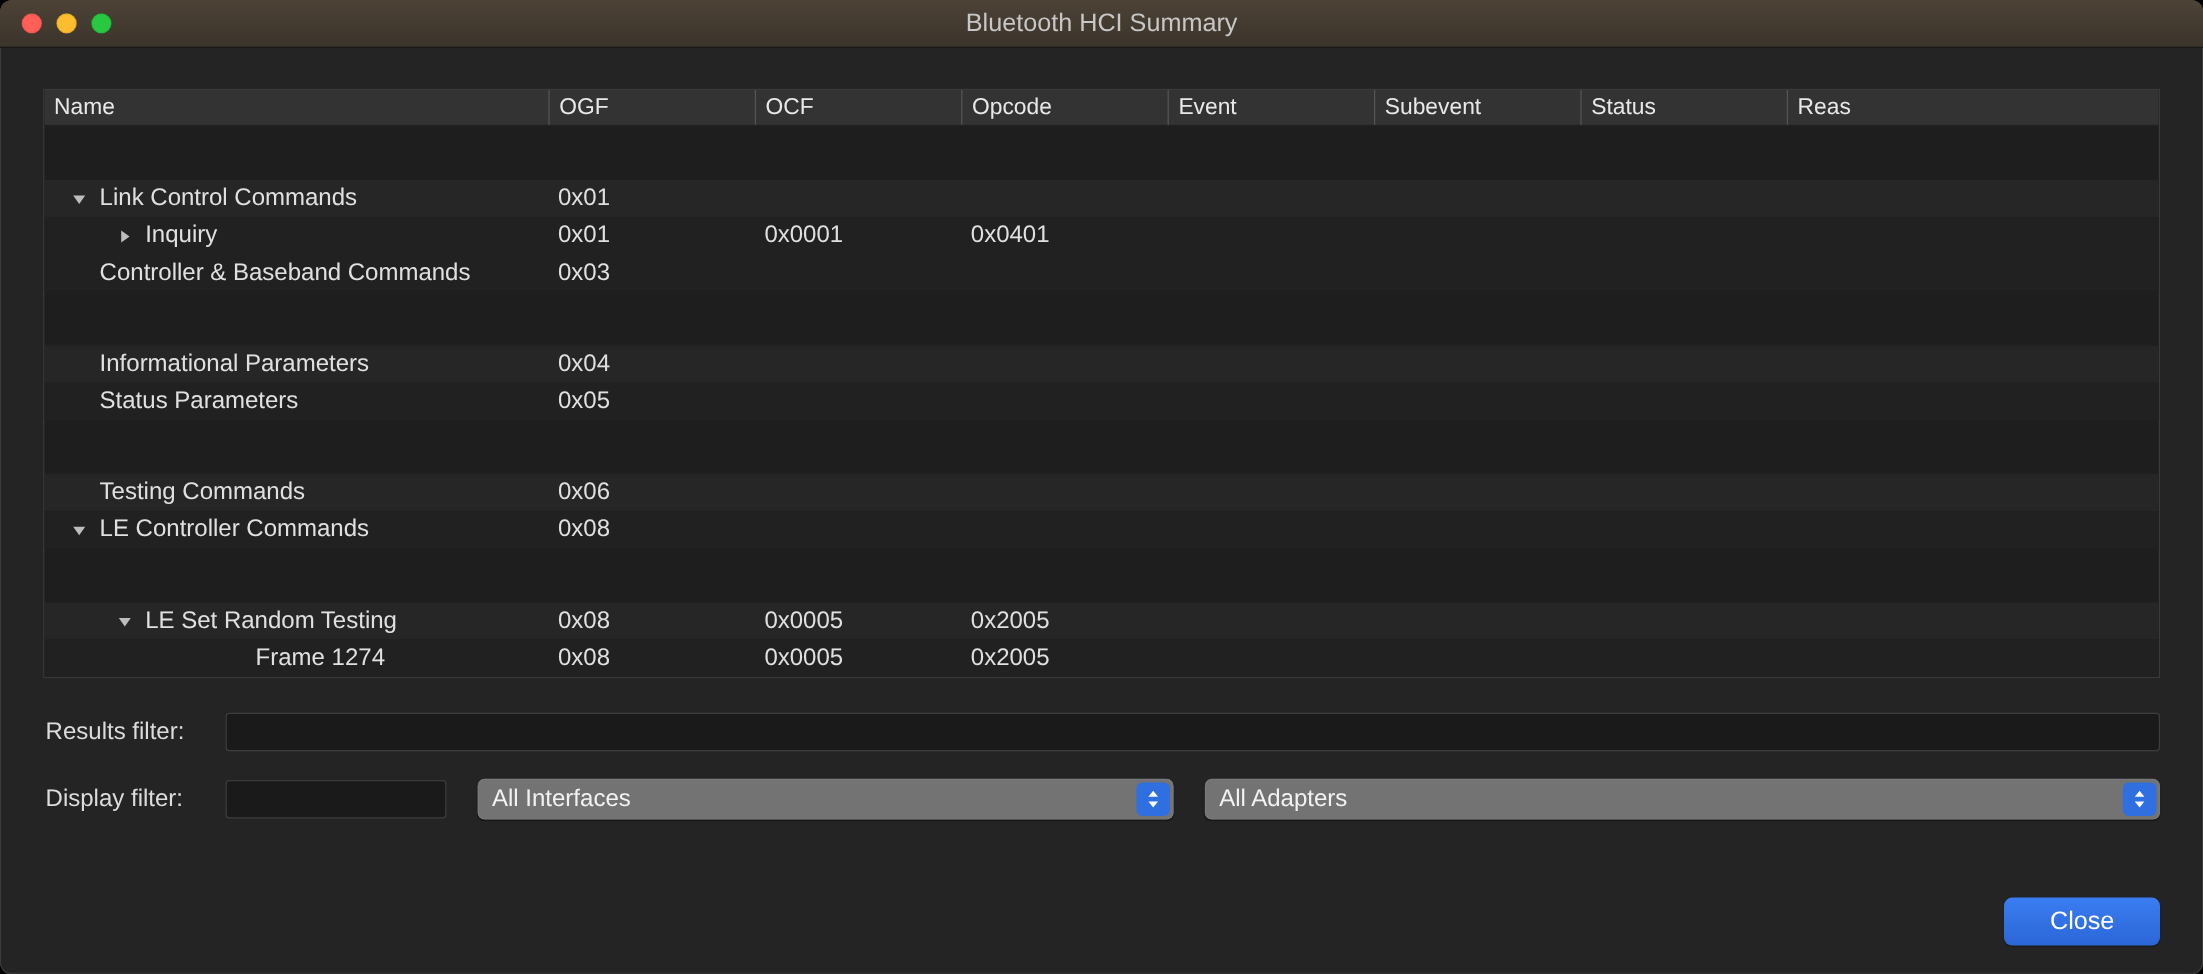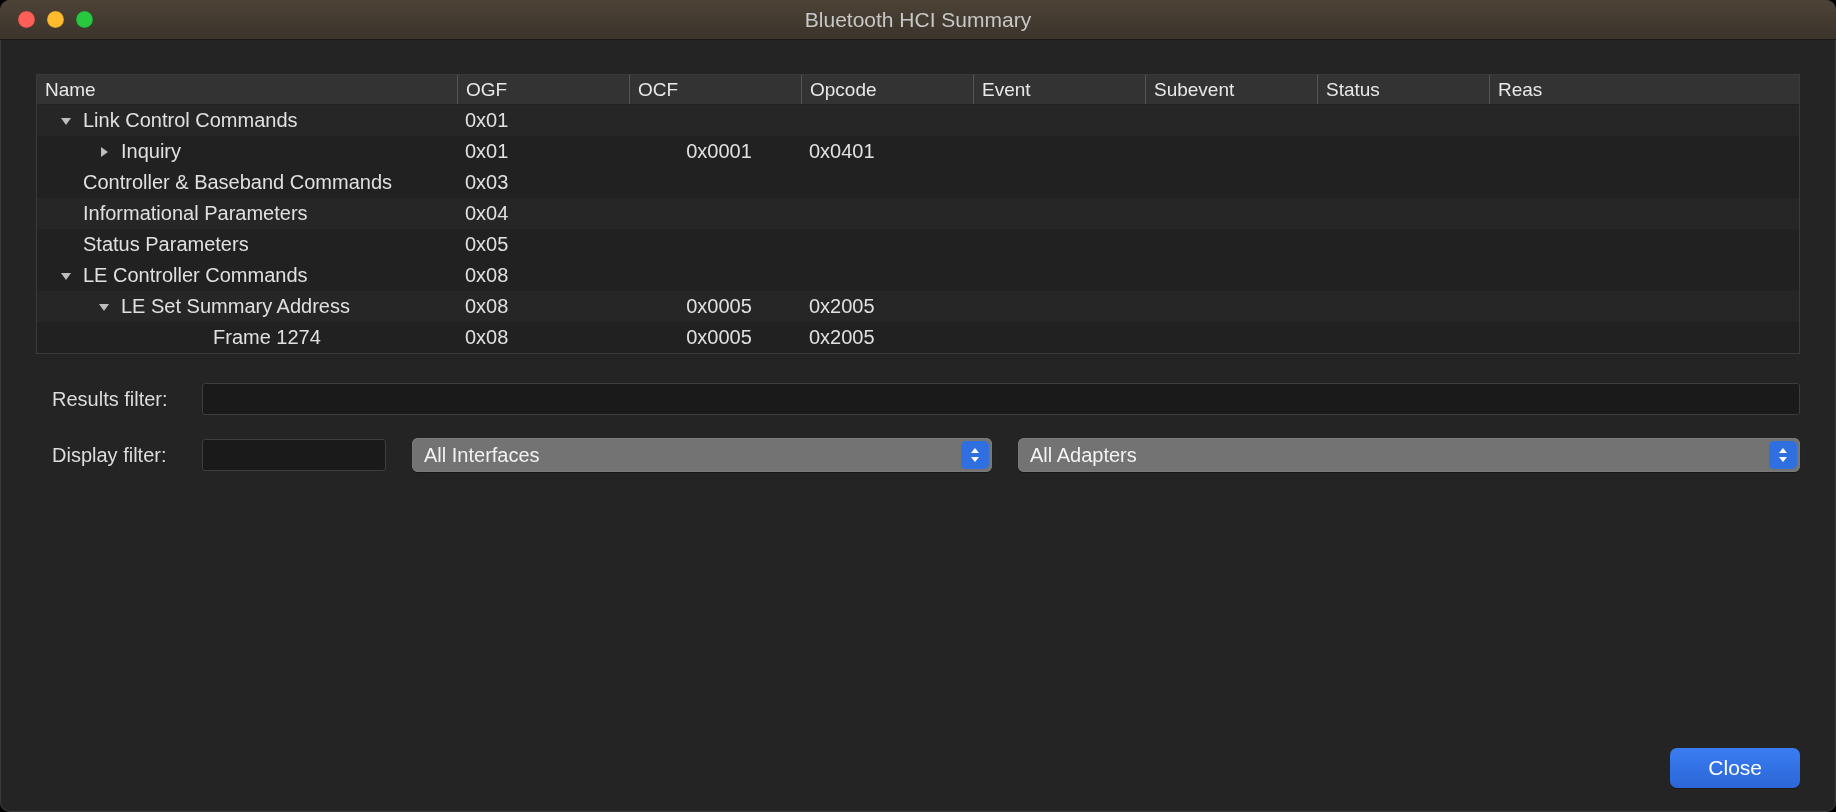--- a/index.html
+++ b/index.html
@@ -78,31 +78,31 @@
   .th:first-child { border-left: none; }
 
   .tbody { }
   .tr {
     display: flex;
     height: 31px;
     align-items: center;
     font-size: 20px;
     color: #e0e0e0;
   }
-  .tr.even { background: #262626; }
+  .tr.even { background: #262626; margin-top: 45px; }
   .tr.odd  { background: #212121; }
   .td {
     padding-left: 8px;
     white-space: nowrap; overflow: hidden;
   }
 
   
   .c-name     { width: 420px; display: flex; align-items: center; }
   .c-ogf      { width: 172px; }
-  .c-ocf      { width: 172px; text-align: center; }
+  .c-ocf      { width: 172px; }
   .c-opcode   { width: 172px; }
   .c-event    { width: 172px; }
   .c-subevent { width: 172px; }
   .c-status   { width: 172px; }
   .c-reason   { width:  62px; } 
 
   .disclosure {
     width: 14px; height: 14px;
     margin-right: 10px;
     flex: none;
@@ -122,21 +122,21 @@
     gap: 22px;
   }
   .filter-row {
     display: flex; align-items: center;
     height: 34px;
   }
   .filter-label {
     width: 150px;
     font-size: 20px;
     color: #dcdcdc;
-    margin-left: 16px;
+    margin-left: 2px;
   }
   input.text {
     height: 32px;
     background: #1a1a1a;
     border: 1px solid #3d3d3d;
     border-radius: 3px;
     color: #e6e6e6;
     font-size: 18px;
     padding: 0 8px;
     outline: none;
@@ -289,20 +289,33 @@
               <span class="name-text">Status Parameters</span>
             </div>
             <div class="td c-ogf">0x05</div>
             <div class="td c-ocf"></div>
             <div class="td c-opcode"></div>
             <div class="td c-event"></div>
             <div class="td c-subevent"></div>
             <div class="td c-status"></div>
             <div class="td c-reason"></div>
           </div>
+          <div class="tr even">
+            <div class="td c-name indent0">
+              <span class="disclosure"></span>
+              <span class="name-text">Testing Commands</span>
+            </div>
+            <div class="td c-ogf">0x06</div>
+            <div class="td c-ocf"></div>
+            <div class="td c-opcode"></div>
+            <div class="td c-event"></div>
+            <div class="td c-subevent"></div>
+            <div class="td c-status"></div>
+            <div class="td c-reason"></div>
+          </div>
           <div class="tr odd">
             <div class="td c-name indent0">
               <span class="disclosure">
     <svg width="14" height="14" viewBox="0 0 14 14">
       <g transform="rotate(90 7 7)">
         <path d="M4 2 L11 7 L4 12 Z" fill="#bdbdbd"></path>
       </g>
     </svg>
               </span>
               <span class="name-text">LE Controller Commands</span>
@@ -317,21 +330,21 @@
           </div>
           <div class="tr even">
             <div class="td c-name indent1">
               <span class="disclosure">
     <svg width="14" height="14" viewBox="0 0 14 14">
       <g transform="rotate(90 7 7)">
         <path d="M4 2 L11 7 L4 12 Z" fill="#bdbdbd"></path>
       </g>
     </svg>
               </span>
-              <span class="name-text">LE Set Summary Address</span>
+              <span class="name-text">LE Set Random Testing</span>
             </div>
             <div class="td c-ogf">0x08</div>
             <div class="td c-ocf">0x0005</div>
             <div class="td c-opcode">0x2005</div>
             <div class="td c-event"></div>
             <div class="td c-subevent"></div>
             <div class="td c-status"></div>
             <div class="td c-reason"></div>
           </div>
           <div class="tr odd">

